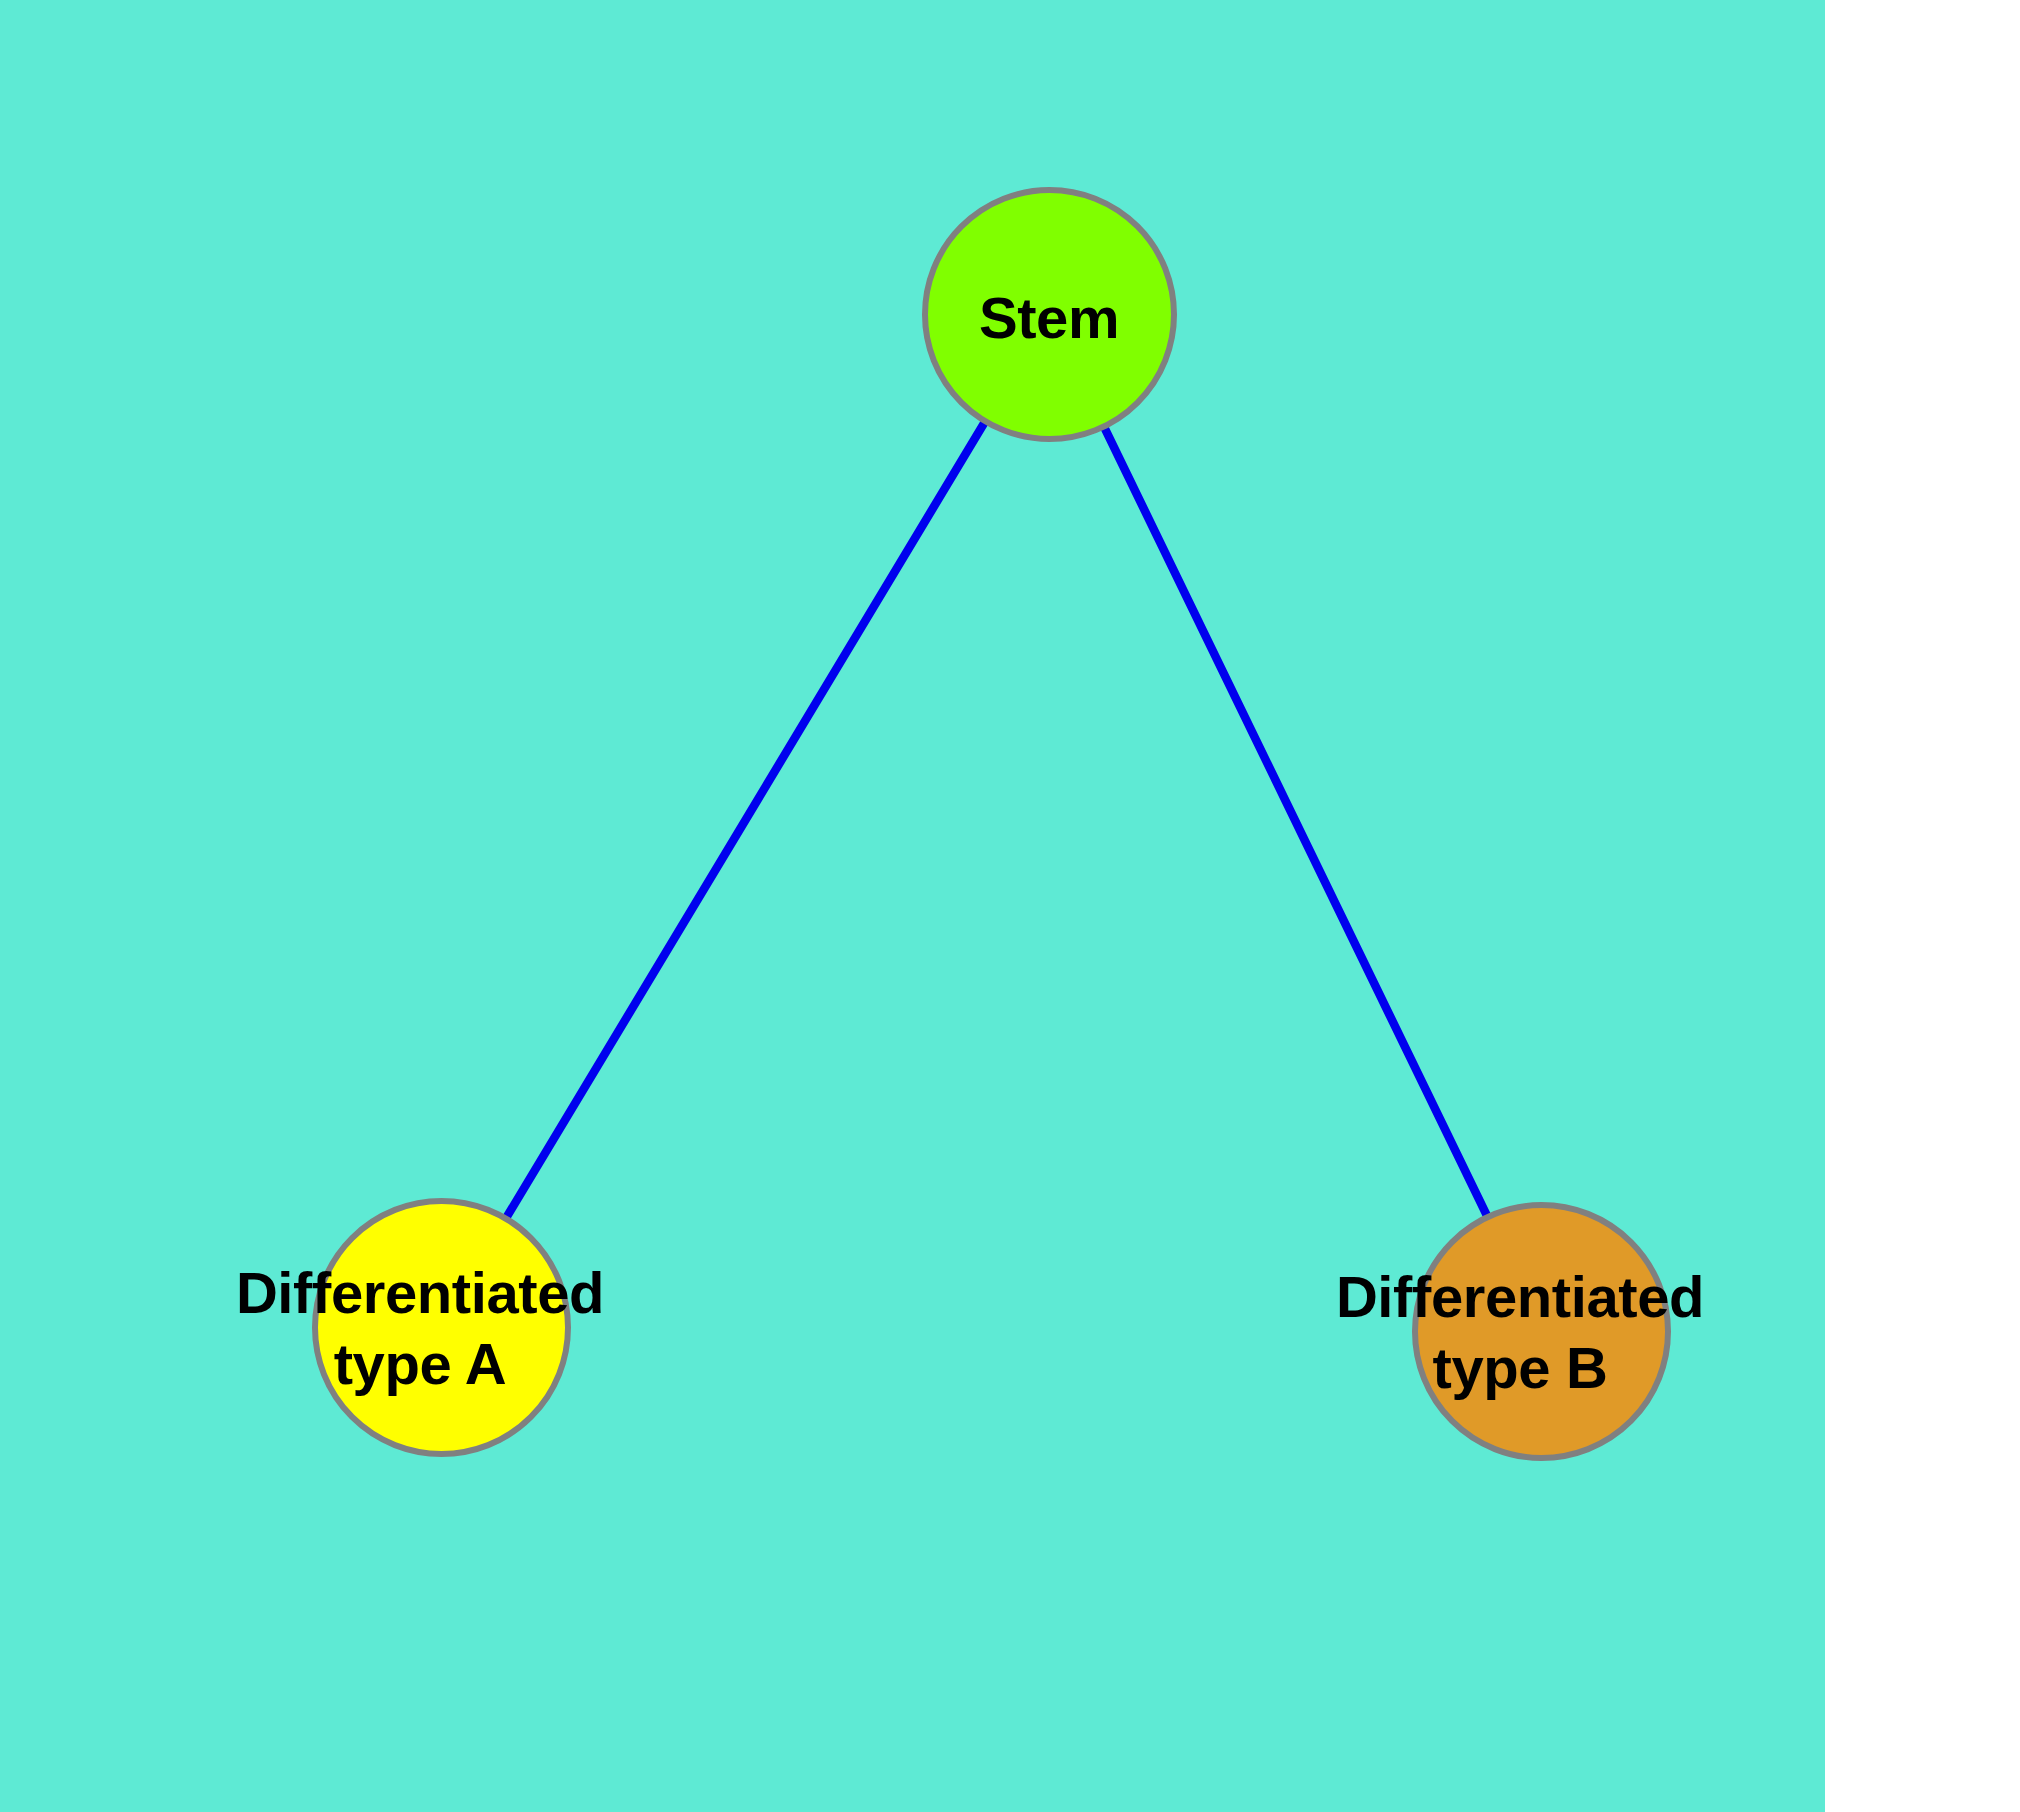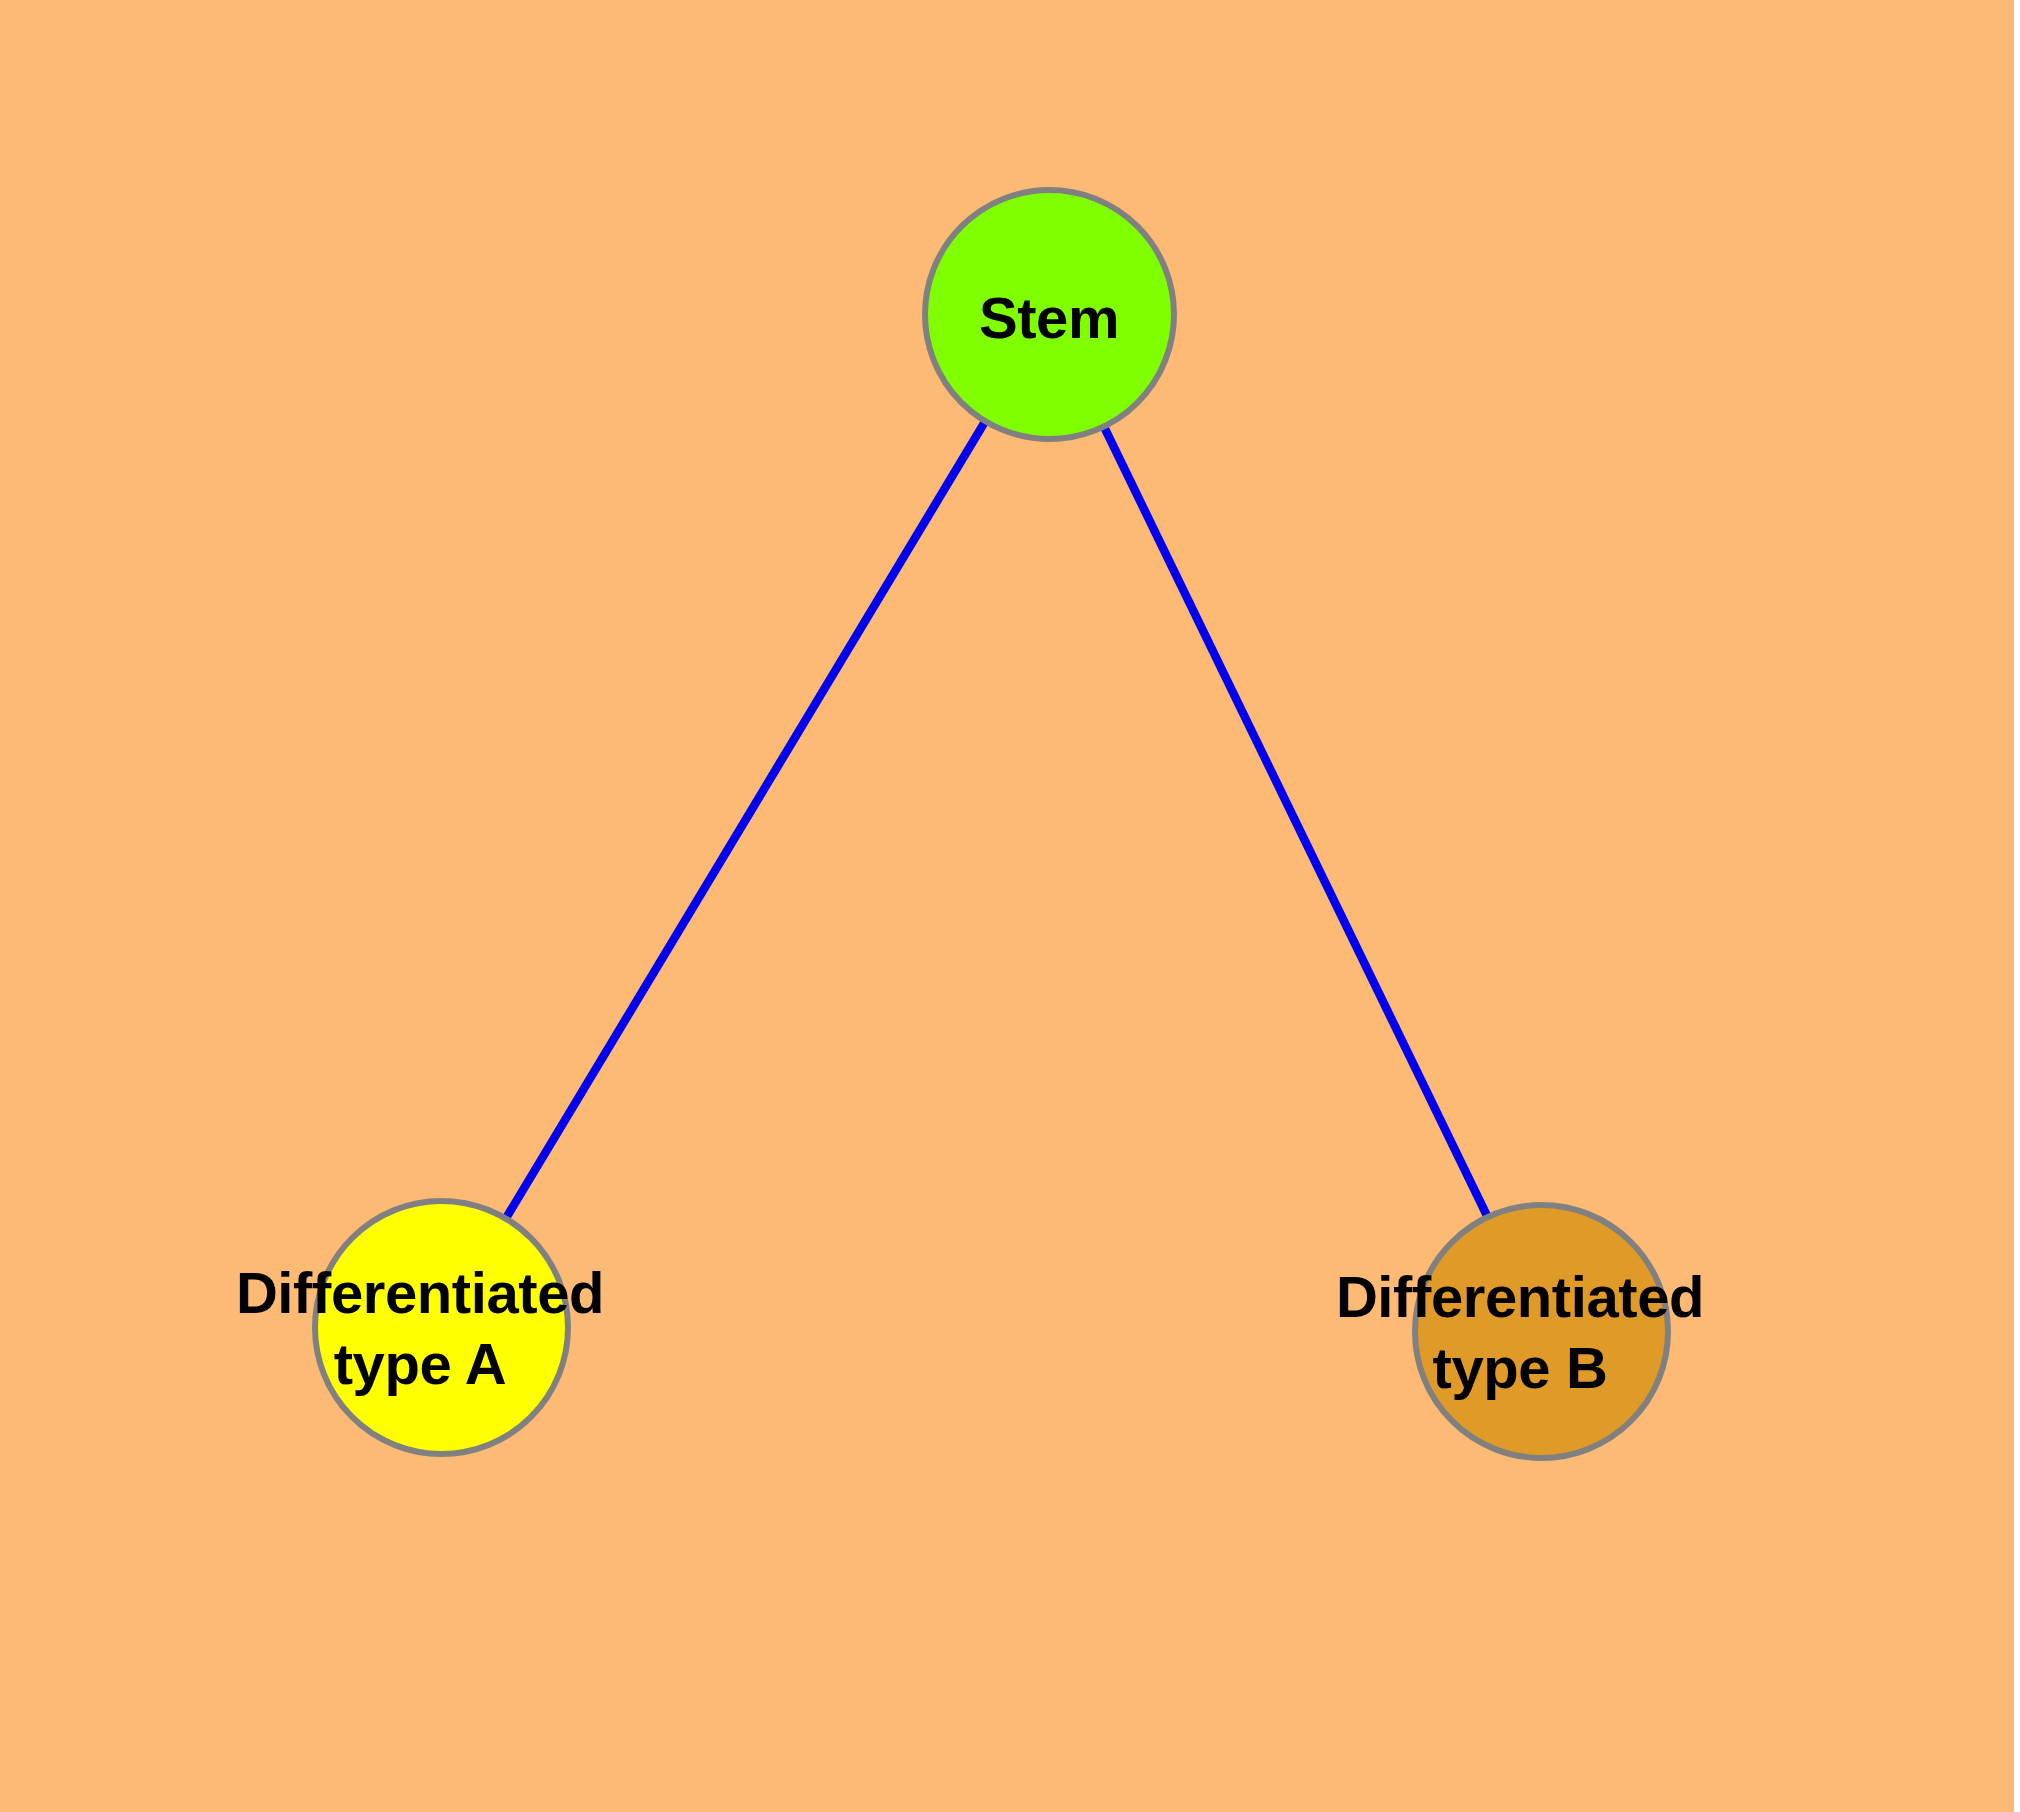--- a/index.html
+++ b/index.html
@@ -2,23 +2,23 @@
 <html style="font-size:13.6px"><head>
 <meta charset="utf-8">
 <style>
   html, body {
     margin: 0;
     padding: 0;
     background: #ffffff;
   }
   #canvas {
     position: relative;
-    width: 2014px;
+    width: 1825px;
     height: 1812px;
-    background: #fdba74;
+    background: #5eead4;
     overflow: hidden;
     font-family: "Liberation Sans", sans-serif;
   }
   #edge-layer {
     position: absolute;
     left: 0;
     top: 0;
     width: 2021px;
     height: 1812px;
   }

